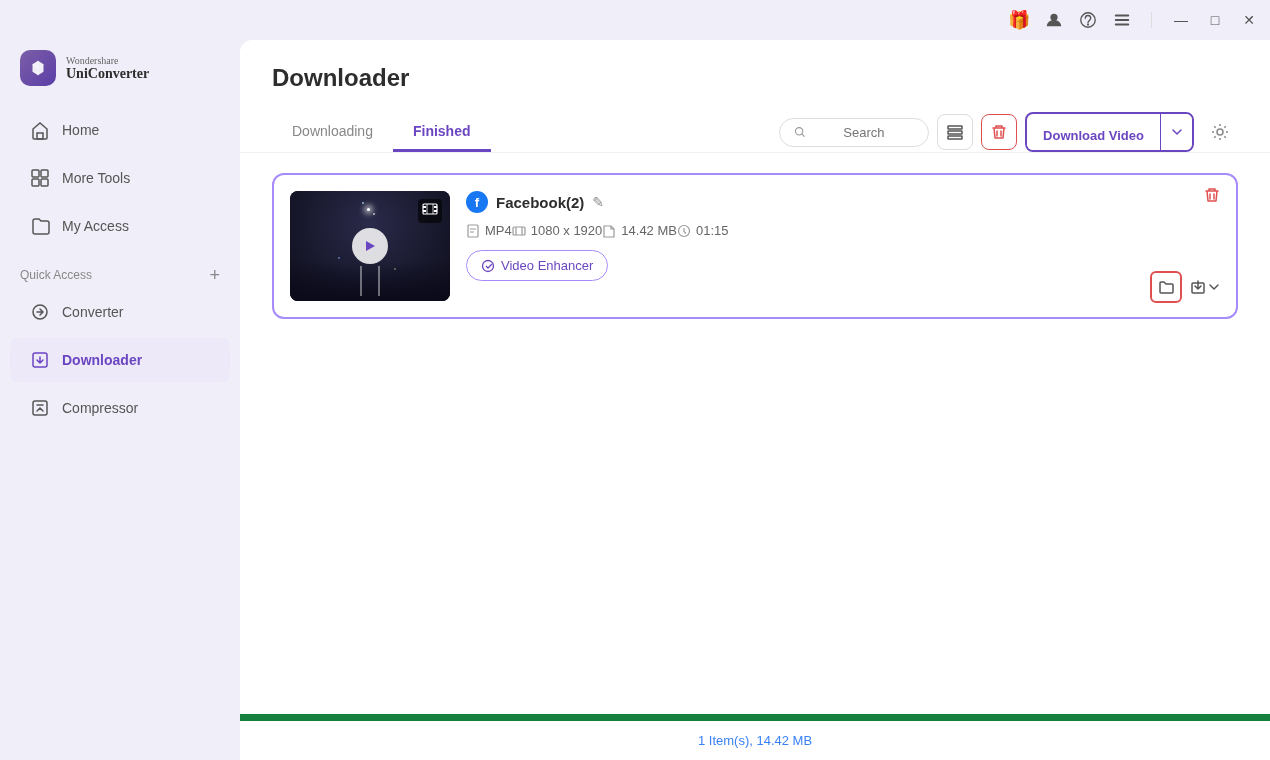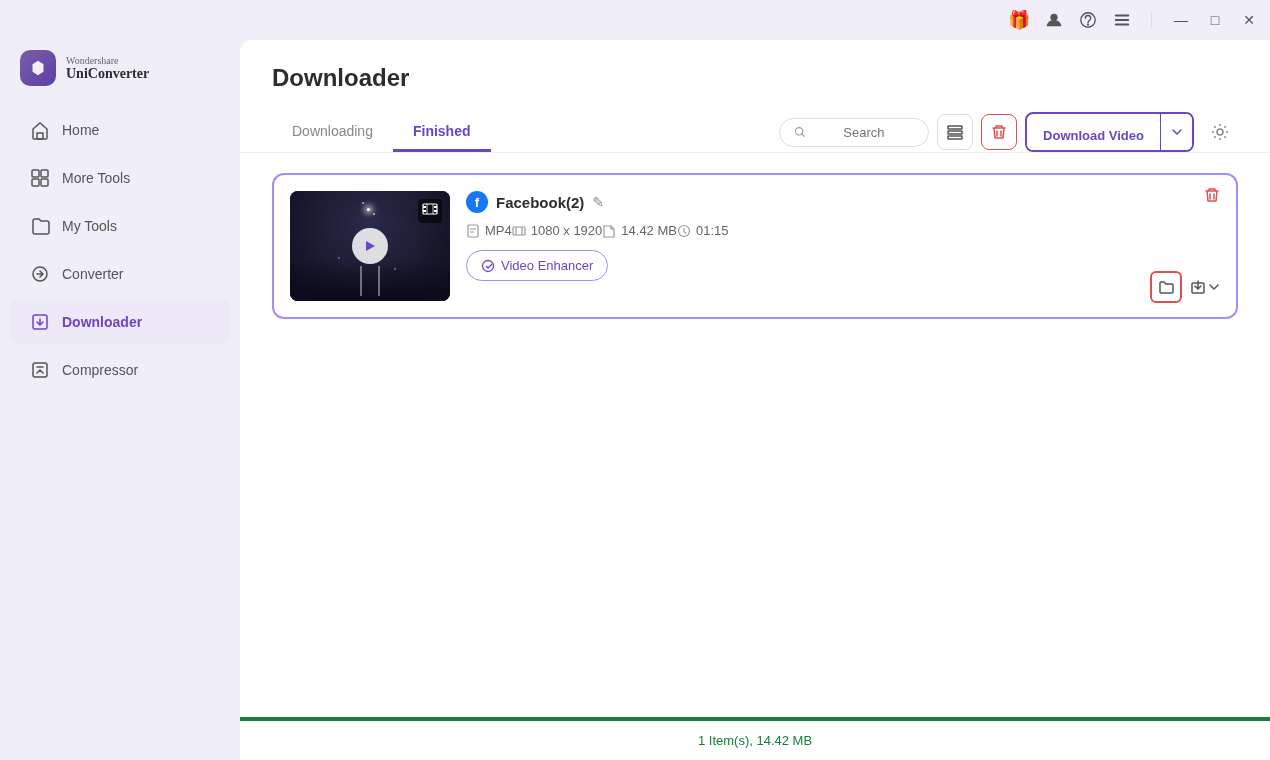--- a/index.html
+++ b/index.html
@@ -70,21 +70,21 @@
     .video-meta { display: flex; align-items: center; font-size: 13px; color: #666; margin-bottom: 12px; }
     .meta-item { display: flex; align-items: center; gap: 5px; }
     .video-actions { display: flex; align-items: center; gap: 8px; }
     .enhance-btn { display: flex; align-items: center; gap: 6px; padding: 7px 14px; border: 1.5px solid #a78bfa; border-radius: 20px; color: #6b46c1; font-size: 13px; font-weight: 500; cursor: pointer; background: #fff; }
     .card-actions { position: absolute; top: 12px; right: 16px; display: flex; align-items: center; gap: 8px; }
     .card-delete { color: #e05050; cursor: pointer; font-size: 16px; }
     .card-folder { width: 32px; height: 32px; border: 2px solid #e05050; border-radius: 6px; display: flex; align-items: center; justify-content: center; cursor: pointer; color: #555; }
     .card-export { display: flex; align-items: center; gap: 2px; cursor: pointer; color: #555; }
 
     
-    .status-bar { padding: 12px 32px; border-top: 4px solid #15803d; font-size: 13px; color: #15803d; text-align: center; }
+    .status-bar { padding: 12px 32px; border-top: 7px solid #15803d; font-size: 13px; color: #3b82f6; text-align: center; }
   </style>
 </head>
 <body>
 
 <div class="titlebar">
   <div class="titlebar-spacer"></div>
   <div class="titlebar-icon titlebar-gift">🎁</div>
   <div class="titlebar-icon">
     <svg viewBox="0 0 20 20" fill="#555" width="18" height="18">
         <circle cx="10" cy="7" r="4"></circle>
@@ -140,23 +140,27 @@
           <rect x="11" y="2" width="7" height="7" rx="1"></rect>
           <rect x="2" y="11" width="7" height="7" rx="1"></rect>
           <rect x="11" y="11" width="7" height="7" rx="1"></rect>
         </svg>
       <span>More Tools</span>
     </div>
     <div class="nav-item">
       <svg viewBox="0 0 20 20" fill="none" stroke="currentColor" stroke-width="1.5">
           <path d="M3 5a2 2 0 012-2h4l2 2h6a2 2 0 012 2v9a2 2 0 01-2 2H5a2 2 0 01-2-2V5z"></path>
         </svg>
-      <span>My Tools</span>
-    </div>
-
+      <span>My Access</span>
+    </div>
+
+    <div class="section-header">
+      <span class="section-label">Quick Access</span>
+      <span class="section-add">+</span>
+    </div>
 
     <div class="nav-item">
       <svg viewBox="0 0 20 20" fill="none" stroke="currentColor" stroke-width="1.5">
           <circle cx="10" cy="10" r="7"></circle>
           <path d="M7 10h6M10 7l3 3-3 3" stroke-linecap="round" stroke-linejoin="round"></path>
         </svg>
       <span>Converter</span>
     </div>
     <div class="nav-item active">
       <svg viewBox="0 0 20 20" fill="none" stroke="currentColor" stroke-width="1.5">

